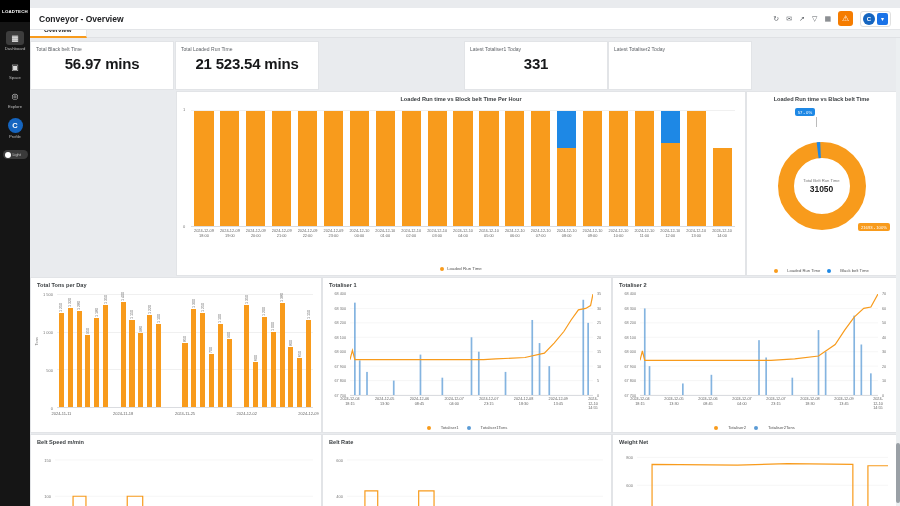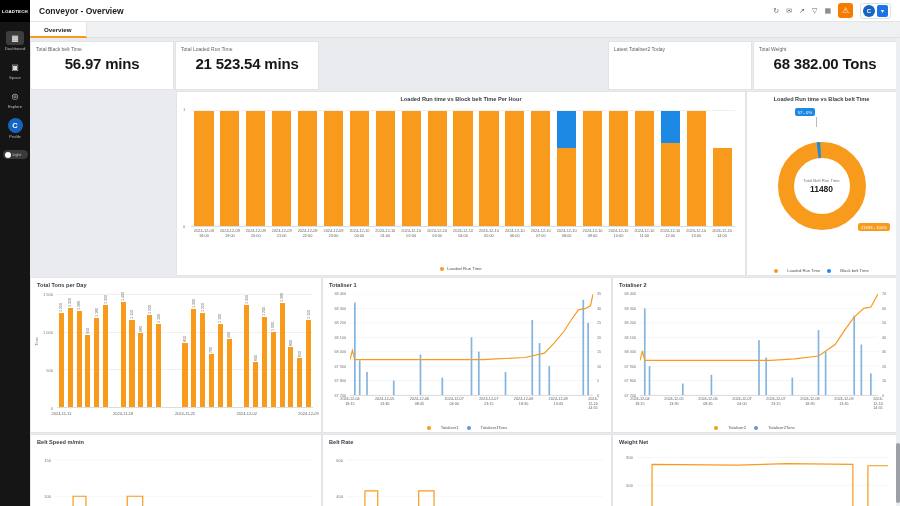--- a/index.html
+++ b/index.html
@@ -12,21 +12,21 @@
 .side-item{margin-top:9px;display:flex;flex-direction:column;align-items:center;gap:1px;cursor:pointer}
 .icon-box{width:18px;height:14px;border-radius:3px;display:flex;align-items:center;justify-content:center;color:#d8d8d8;font-size:8px}
 .side-item.active .icon-box{background:#3d3d3d;color:#fff}
 .side-label{font-size:4.2px;color:#bdbdbd}
 .avatar-sm{width:15px;height:15px;border-radius:50%;background:#1565C0;color:#fff;font-size:7.5px;font-weight:bold;display:flex;align-items:center;justify-content:center}
 .toggle{margin-top:11px;width:25px;height:9px;border-radius:5px;background:#3a3a3a;display:flex;align-items:center;gap:2px;padding:0 2px;cursor:pointer}
 .knob{width:6px;height:6px;border-radius:50%;background:#fff}
 .toggle-label{font-size:3.8px;color:#ccc}
 
 
-.header{position:absolute;left:30px;top:0;right:0;height:22px;background:#fff;border-bottom:1px solid #e3e5e8;display:flex;align-items:center;padding:0 9px;z-index:20}
+.header{position:absolute;left:30px;top:8px;right:0;height:22px;background:#fff;border-bottom:1px solid #e3e5e8;display:flex;align-items:center;padding:0 9px;z-index:20}
 .header-title{font-size:8.5px;font-weight:bold;color:#202124}
 .header-right{margin-left:auto;display:flex;align-items:center;gap:7px}
 .h-icon{font-size:7px;color:#5f6368;cursor:pointer}
 .alert-btn{width:15px;height:15px;border-radius:3px;background:#F57C00;color:#fff;font-size:8px;display:flex;align-items:center;justify-content:center;cursor:pointer}
 .user-chip{display:flex;align-items:center;gap:2px;border:1px solid #e0e0e0;border-radius:3px;padding:1px 2px;cursor:pointer}
 .avatar-xs{width:12px;height:12px;border-radius:50%;background:#1565C0;color:#fff;font-size:6px;font-weight:bold;display:flex;align-items:center;justify-content:center}
 .chev{width:11px;height:12px;border-radius:2px;background:#1A73E8;color:#fff;font-size:6px;display:flex;align-items:center;justify-content:center}
 
 
 .tabbar{position:absolute;left:30px;top:22px;right:0;height:16px;background:#eef0f2;border-bottom:1px solid #dfe1e4;z-index:19}
@@ -158,26 +158,26 @@
   </nav>
 
   <div class="card kpi" style="left:30px">
     <div class="kpi-label">Total Black belt Time</div>
     <div class="kpi-value">56.97 mins</div>
   </div>
   <div class="card kpi" style="left:175px">
     <div class="kpi-label">Total Loaded Run Time</div>
     <div class="kpi-value">21 523.54 mins</div>
   </div>
+  <div class="card kpi" style="left:464px">
+    <div class="kpi-label">Latest Totaliser1 Today</div>
+    <div class="kpi-value">331</div>
+  </div>
   <div class="card kpi" style="left:608px">
     <div class="kpi-label">Latest Totaliser2 Today</div>
-  </div>
-  <div class="card kpi" style="left:753px">
-    <div class="kpi-label">Total Weight</div>
-    <div class="kpi-value">68 382.00 Tons</div>
   </div>
 
 
   <div class="card" style="left:176px;top:91px;width:570px;height:185px">
     <div class="card-title center">Loaded Run time vs Block belt Time Per Hour</div>
     <div class="hr-ytick top">1</div>
     <div class="hr-ytick bottom">0</div>
     <div class="hr-plot" id="hourly-cols">
         <div class="hr-col">
           <div class="hr-bar" style="height: 100%; background: rgb(248, 155, 28);"></div>
@@ -339,21 +339,21 @@
 
   <div class="card" style="left:746px;top:91px;width:151px;height:185px">
     <div class="card-title center">Loaded Run time vs Black belt Time</div>
     <div id="donut-area">
         <svg width="98" height="98" viewBox="0 0 98 98" class="donut-svg">
           <circle cx="49" cy="49" r="36" fill="none" stroke="#F89B1C" stroke-width="16"></circle>
           <circle cx="49" cy="49" r="36" fill="none" stroke="#1E88E5" stroke-width="16" stroke-dasharray="3 223.1946710584651" transform="rotate(-97 49 49)"></circle>
         </svg>
         <div class="donut-center">
           <div class="dc-label">Total Belt Run Time</div>
-          <div class="dc-value">11480</div>
+          <div class="dc-value">31050</div>
         </div>
         <div class="chip blue">57 - 0%</div>
         <div class="conn" style="left: 46%; top: 13px; width: 1px; height: 10px;"></div>
         <div class="chip orange">21693 - 100%</div>
       </div>
     <div class="donut-legend" id="donut-legend">
         <span class="dot" style="background: rgb(248, 155, 28);"></span>
         <span>Loaded Run Time</span>
         <span class="dot" style="background: rgb(30, 136, 229);"></span>
         <span>Black belt Time</span>

